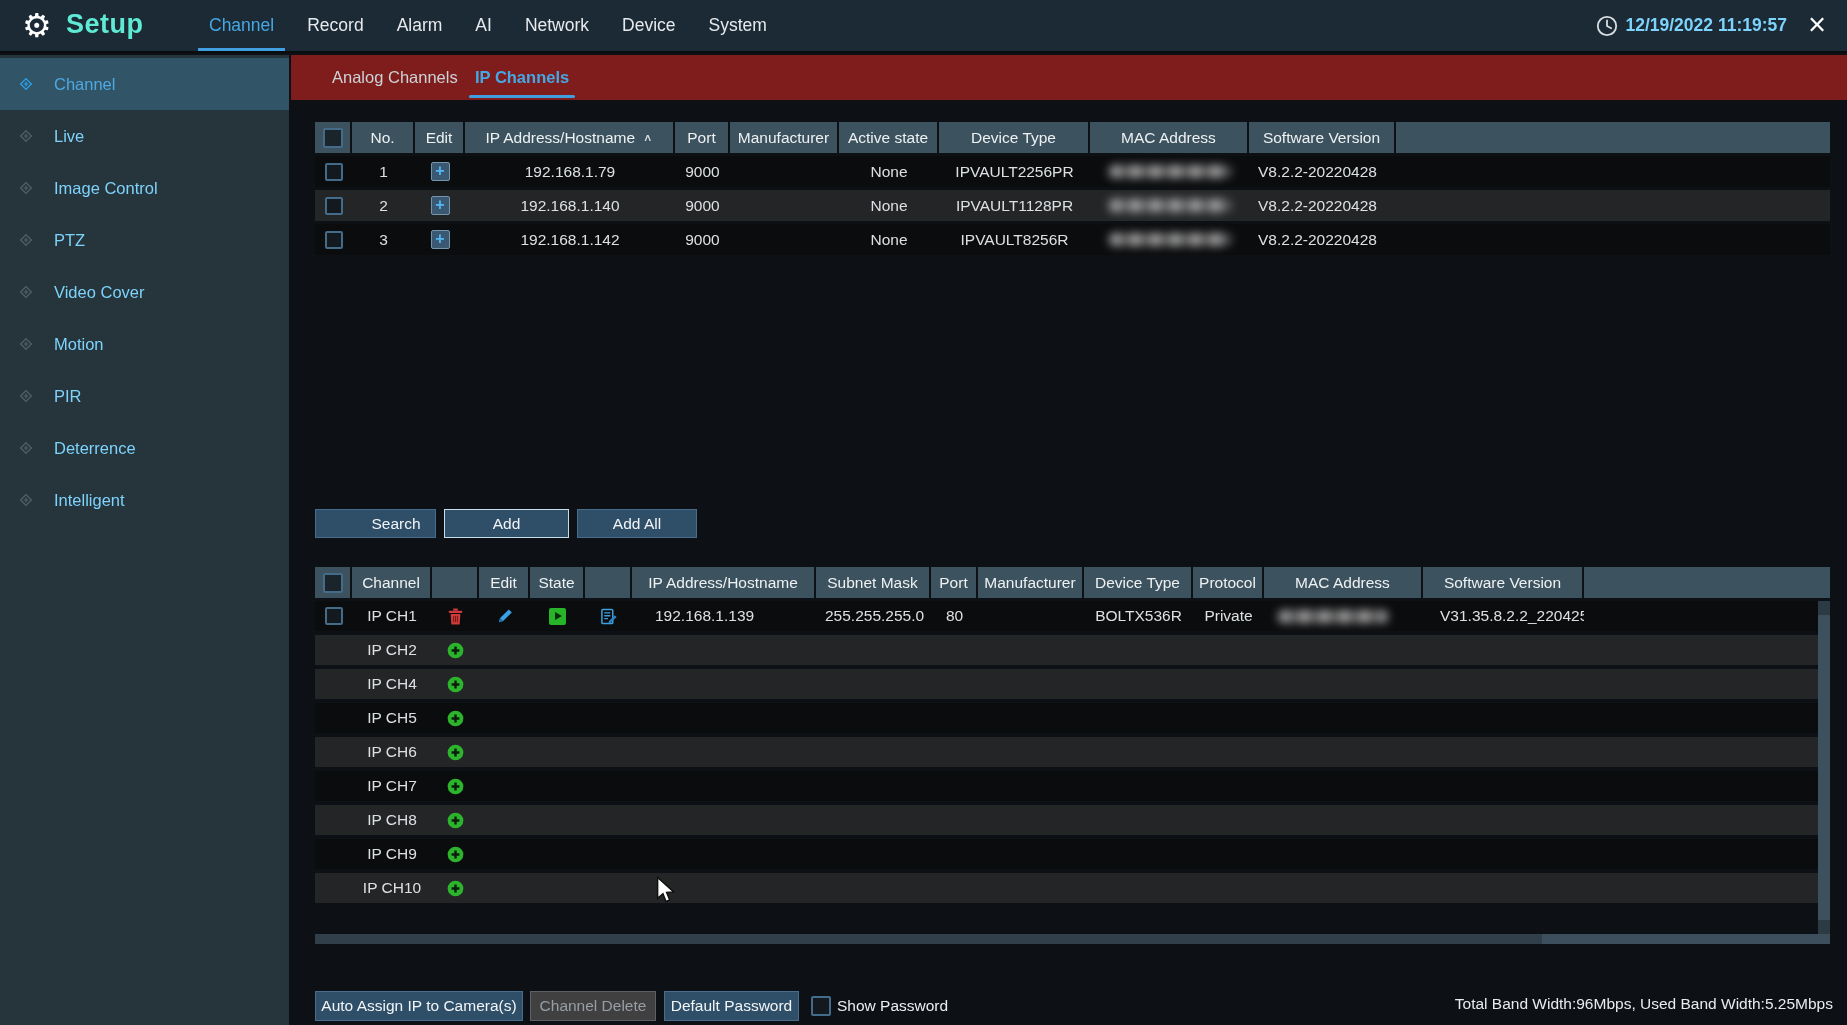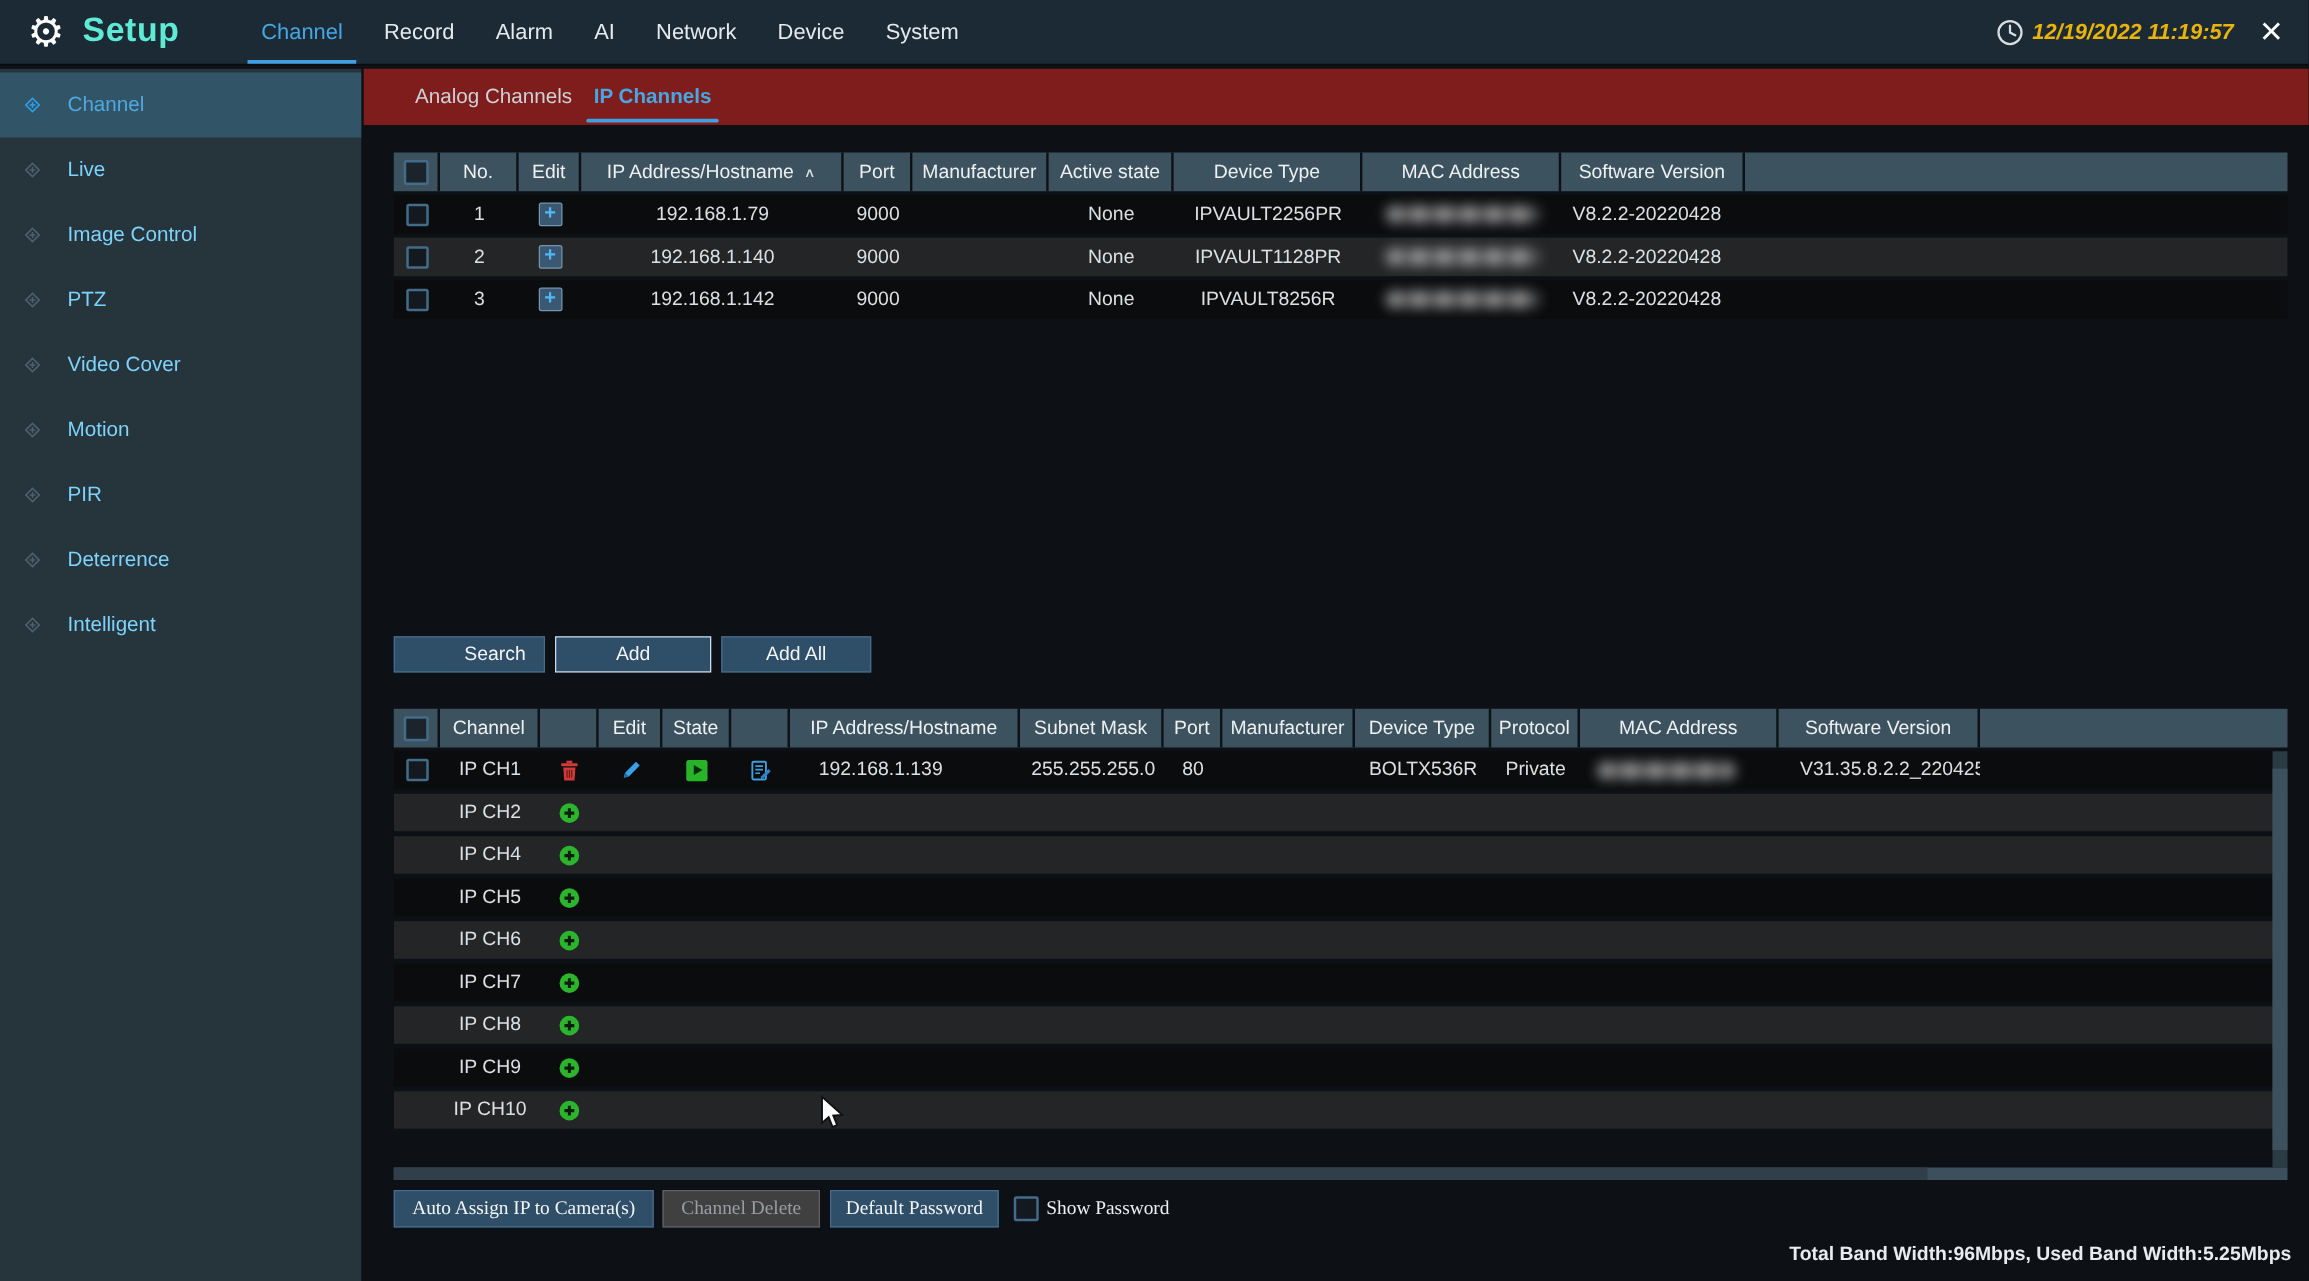--- a/index.html
+++ b/index.html
@@ -15,21 +15,21 @@
   
   #topbar { position:absolute; left:0; top:0; width:1847px; height:53px;
     background:#1c2a35; border-bottom:2px solid #0a0d10; z-index:5; }
   #gear { position:absolute; left:22px; top:6px; font-size:33px; color:#ffffff; line-height:40px; }
   #app-title { position:absolute; left:66px; top:9px; font-size:27px; font-weight:bold; color:#5eead4; letter-spacing:.5px; }
   #menu { position:absolute; left:206px; top:0; height:51px; display:flex; gap:27px; }
   .mitem { height:51px; line-height:51px; font-size:17.5px; color:#e6eaed; padding:0 3px; position:relative; cursor:default; }
   .mitem.active { color:#45a7e3; }
   .mitem.active::after { content:""; position:absolute; left:-8px; right:-8px; bottom:0; height:3px; background:#3f9fe0; }
   #clockwrap { position:absolute; right:60px; top:0; height:51px; display:flex; align-items:center; gap:7px; }
-  #datetime { font-size:17.5px; color:#eab308; font-weight:bold;font-style:italic; }
+  #datetime { font-size:17.5px; color:#7dd3fc; font-weight:bold; }
   #close-btn { position:absolute; right:13px; top:7px; width:34px; height:38px; color:#fff;
     font-size:31px; line-height:36px; text-align:center; font-weight:400; }
 
   
   #sidebar { position:absolute; left:0; top:55px; width:289px; height:970px; background:#26343b; }
   .sitem { height:52px; display:flex; align-items:center; padding-left:19px; color:#7dd3fc; font-size:16.5px; }
   .sitem .sicon { width:14px; height:14px; margin-right:21px; color:#50616b; flex:none; }
   .sitem.active { background:#315467; color:#4fa8e0; }
   .sitem.active .sicon { color:#2e9fe8; }
   #sidebar { padding-top:3px; }
@@ -74,21 +74,21 @@
   .plus-btn::before { content:"+"; }
 
   
   .btn { height:29px; background:#2f4e68; border:1px solid #476c8d; color:#f2f5f7; font-size:15.5px;
     display:flex; align-items:center; justify-content:center; }
   .btn.focus { border:1px solid #c9dcea; }
   .btn.disabled { background:#404040; border:1px solid #5d6166; color:#989ea4; }
   #actions { position:absolute; left:315px; top:509px; display:flex; gap:8px; }
   #btn-search { width:121px;padding-left:41px; } #btn-add { width:125px; } #btn-addall { width:120px; }
 
-  #footer { position:absolute; left:315px; top:952px; height:30px; display:flex; align-items:center;font-family:Liberation Serif, serif; }
+  #footer { position:absolute; left:315px; top:991px; height:30px; display:flex; align-items:center; }
   #btn-autoassign { width:208px; height:30px; margin-right:7px; }
   #btn-chdelete { width:126px; height:30px; margin-right:8px; }
   #btn-defpass { width:135px; height:30px; }
   #showpass-cb { margin-left:12px; width:20px; height:20px; }
   #showpass-label { margin-left:6px; font-size:15.5px; color:#eceff1; }
 
   
   .mac-blur { height:13px; border-radius:6px;
     background:repeating-linear-gradient(90deg,#c0c0c0 0 13px,#5f5f5f 13px 20px);
     filter:blur(5px); opacity:.8; }
@@ -100,21 +100,21 @@
   .play-ic { width:17px; height:17px; background:#28b428; border-radius:2px; position:relative; }
   .play-ic::before { content:""; position:absolute; left:6px; top:4px;
     border-left:7px solid #062c09; border-top:4.5px solid transparent; border-bottom:4.5px solid transparent; }
 
   
   #vscroll { position:absolute; left:1818px; top:601px; width:12px; height:333px; background:#2c3a44; }
   #vscroll .vthumb { position:absolute; left:0; top:14px; width:12px; height:305px; background:#3d505d; }
   #hscroll { position:absolute; left:315px; top:934px; width:1515px; height:10px; background:#3d4f5c; }
   #hscroll .hthumb { position:absolute; left:0; top:0; height:10px; width:81%; background:#313f4a; }
 
-  #bandwidth { position:absolute; right:14px; top:995px; font-size:15.5px; color:#e9ecee;font-weight:bold; }
+  #bandwidth { position:absolute; right:14px; top:995px; font-size:15.5px; color:#e9ecee; }
 
   #cursor { position:absolute; left:655px; top:876px; z-index:50; }
 </style>
 </head>
 <body>
 
 <div id="topbar">
   <span id="gear">⚙</span>
   <span id="app-title">Setup</span>
   <nav id="menu">

